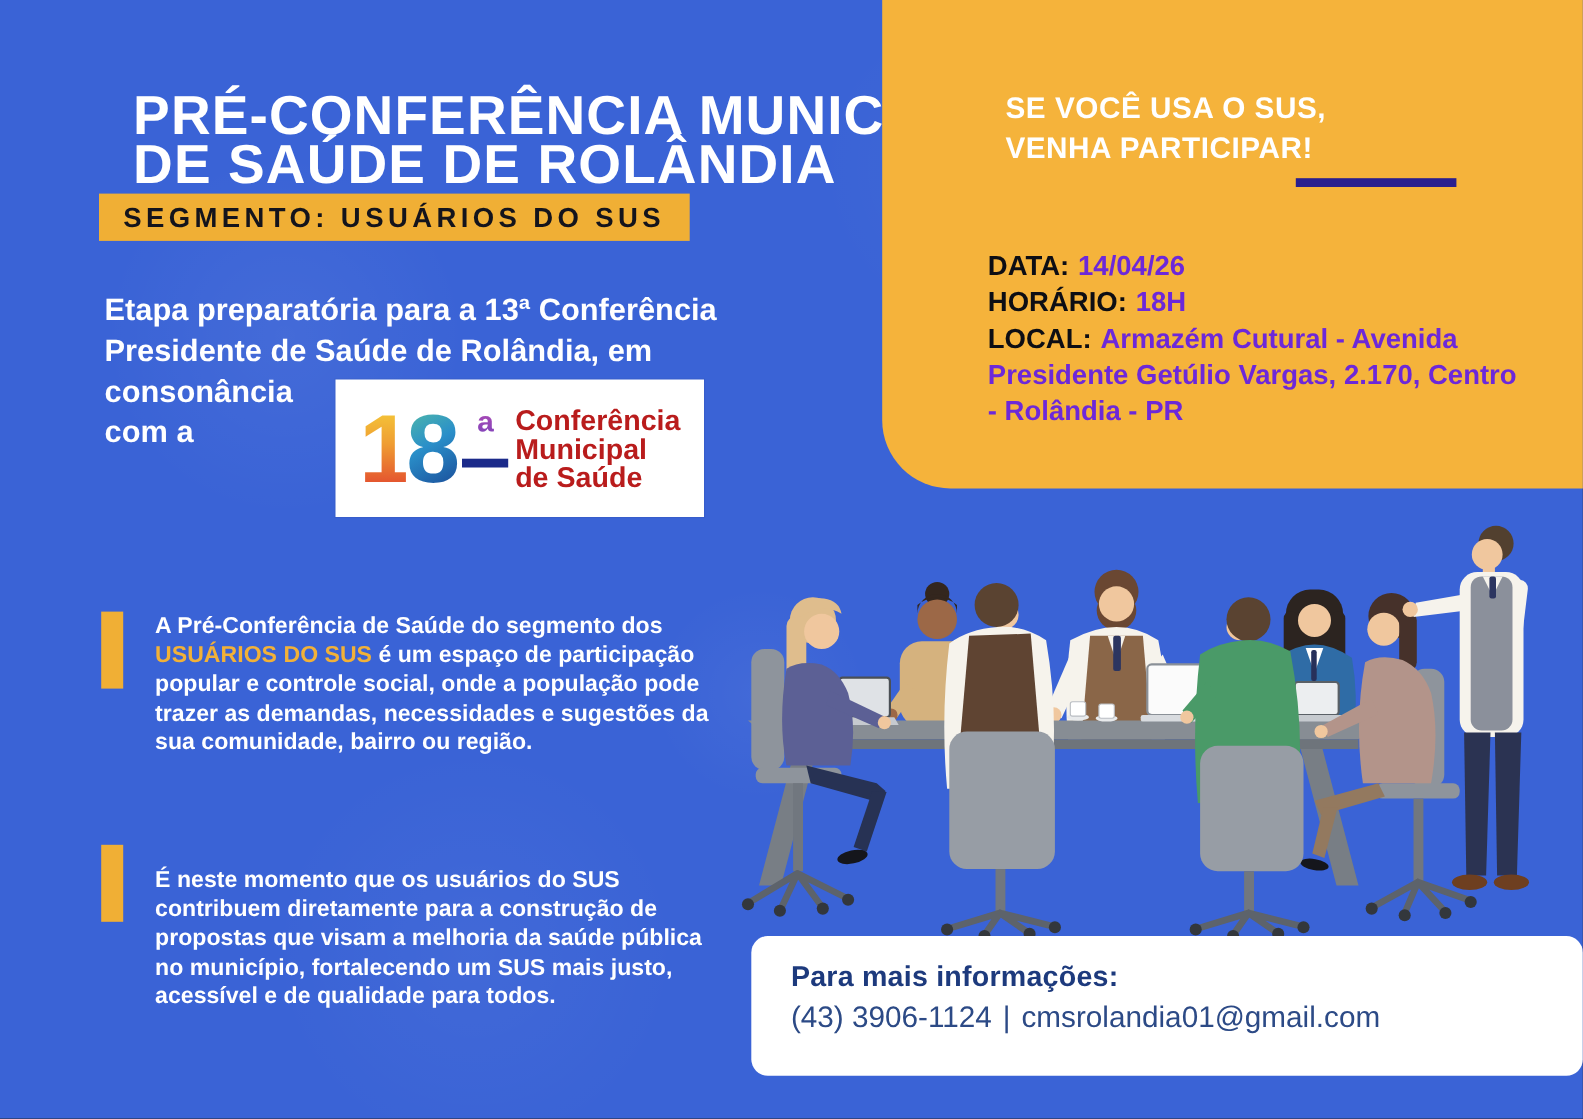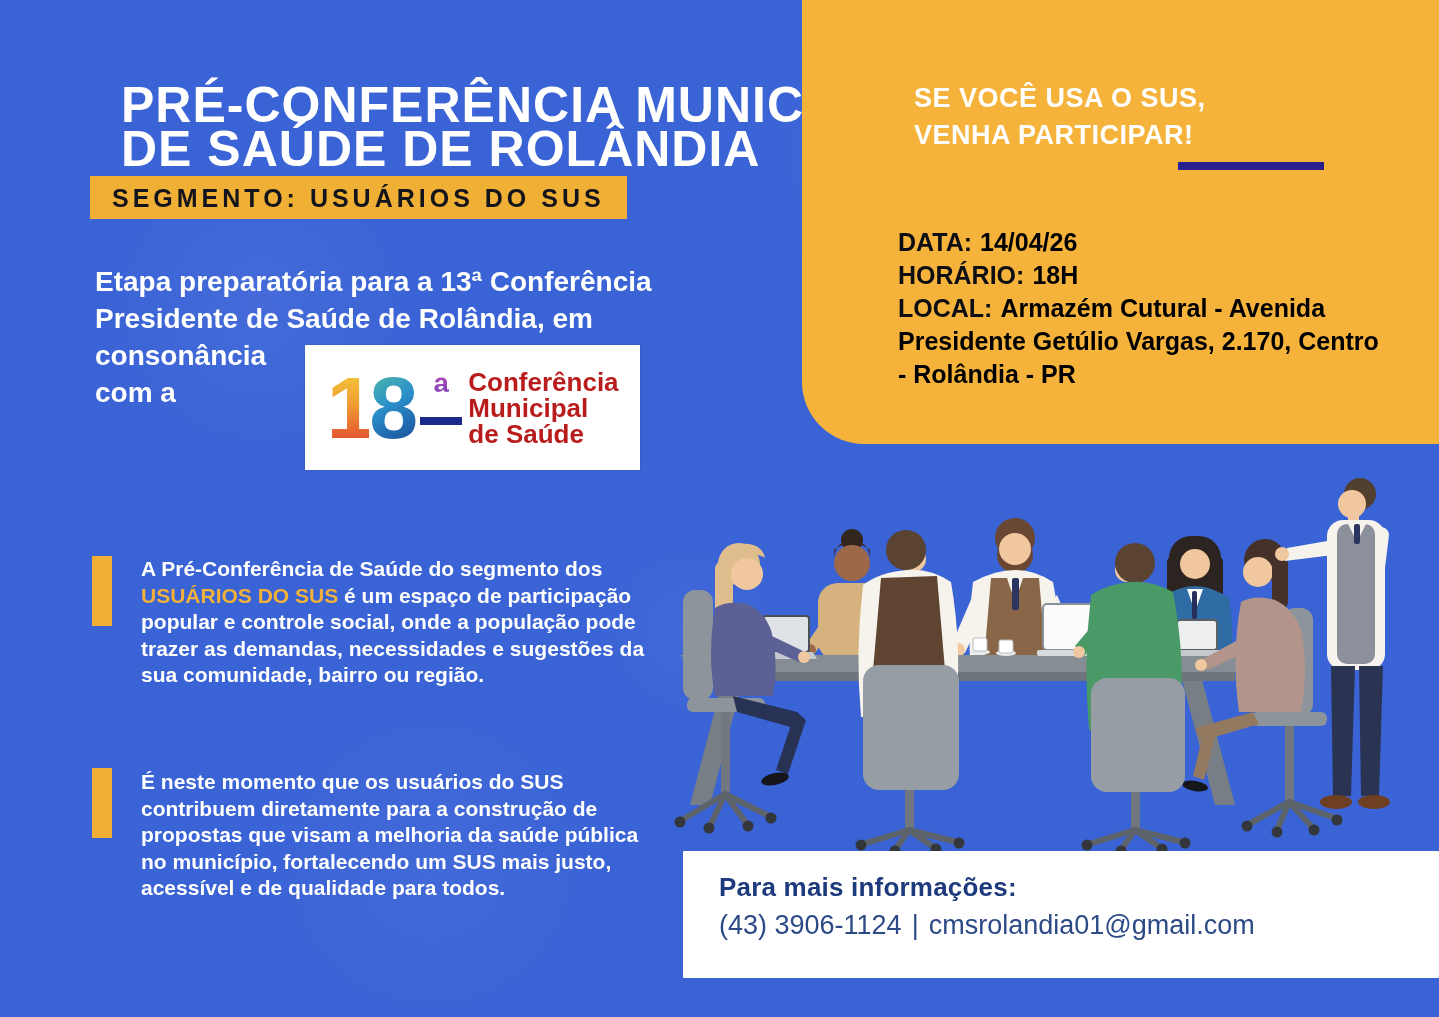--- a/index.html
+++ b/index.html
@@ -35,33 +35,33 @@
   .na-bar{width:42px;height:8px;background:#1b2a8a;margin-top:3px;}
   .logo-text{font-size:26px;font-weight:800;color:#b91c1c;line-height:26px;}
   
   .cta-panel{position:absolute;left:802px;top:-40px;width:700px;height:484px;
     background:#F5B33B;border-bottom-left-radius:62px;}
   .cta-headline{position:absolute;left:112px;top:120px;color:#fff;font-size:27px;font-weight:800;
     line-height:37px;letter-spacing:0.5px;white-space:nowrap;}
   .cta-underline{position:absolute;left:376px;top:202px;width:146px;height:8px;background:#2A1F8E;}
   .event{position:absolute;left:96px;top:266px;width:490px;font-size:25px;line-height:33px;font-weight:800;}
   .ev-label{color:#0d0e14;}
-  .ev-value{color:#000000;margin-left:8px;}
+  .ev-value{color:#6d28d9;margin-left:8px;}
   
   .pbar{position:absolute;left:92px;width:20px;height:70px;background:#F0AF35;}
   .pbar1{top:556px;} .pbar2{top:768px;}
   .para{position:absolute;left:141px;width:505px;margin:0;color:#fff;font-weight:700;
     font-size:21px;line-height:26.5px;}
-  .para1{top:556px;} .para2{top:769px;}
+  .para1{top:556px;} .para2{top:787px;}
   .hl{color:#F2B138;}
   
   .illustration{position:absolute;left:655px;top:460px;width:780px;height:400px;z-index:1;}
   
   .contact{position:absolute;left:683px;top:851px;width:756px;height:127px;background:#fff;
-    border-radius:1px;box-sizing:border-box;padding:21px 0 0 36px;z-index:5;}
+    border-radius:15px;box-sizing:border-box;padding:21px 0 0 36px;z-index:5;}
   .contact-title{font-size:26px;font-weight:800;color:#1D3A7D;letter-spacing:0.2px;}
   .contact-line{font-size:27px;color:#2C4A86;margin-top:7px;}
   .sep{margin:0 10px;}
 </style>
 </head>
 <body>
 
 <div id="poster">
 
   <h1 class="title">

